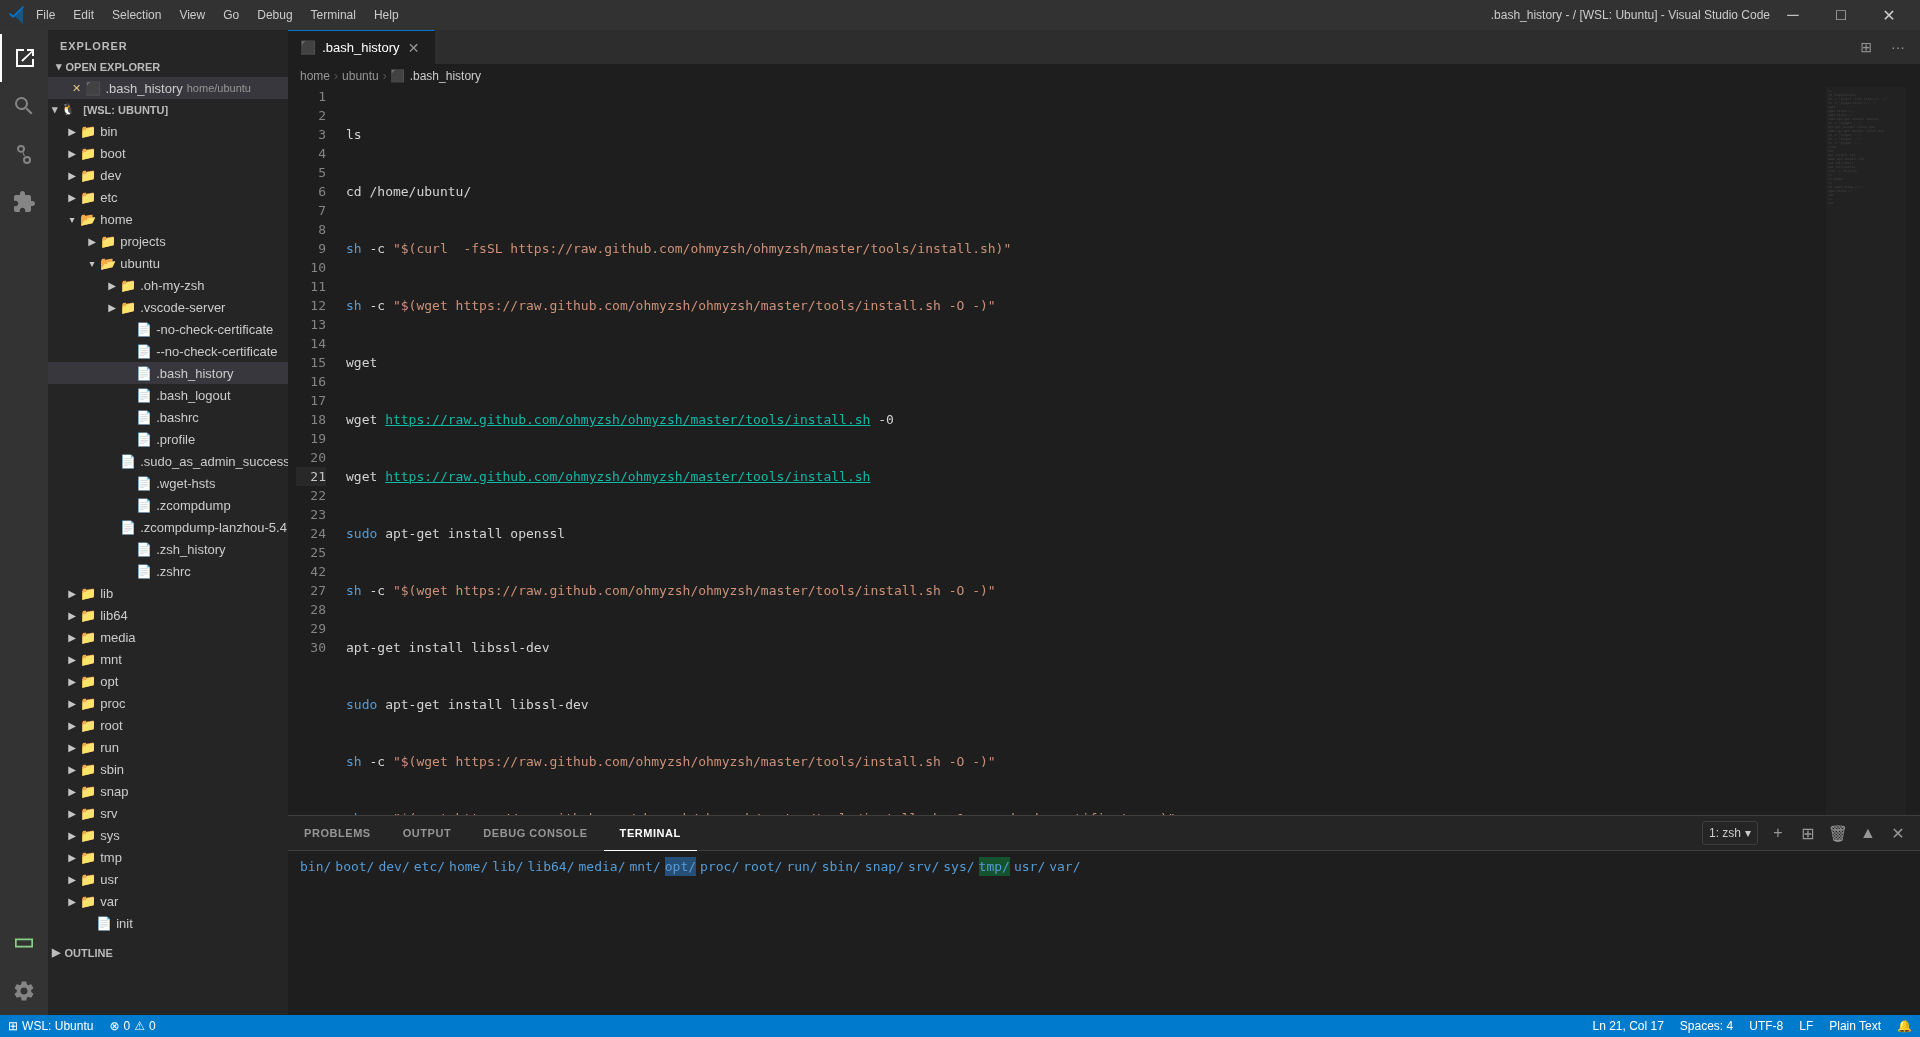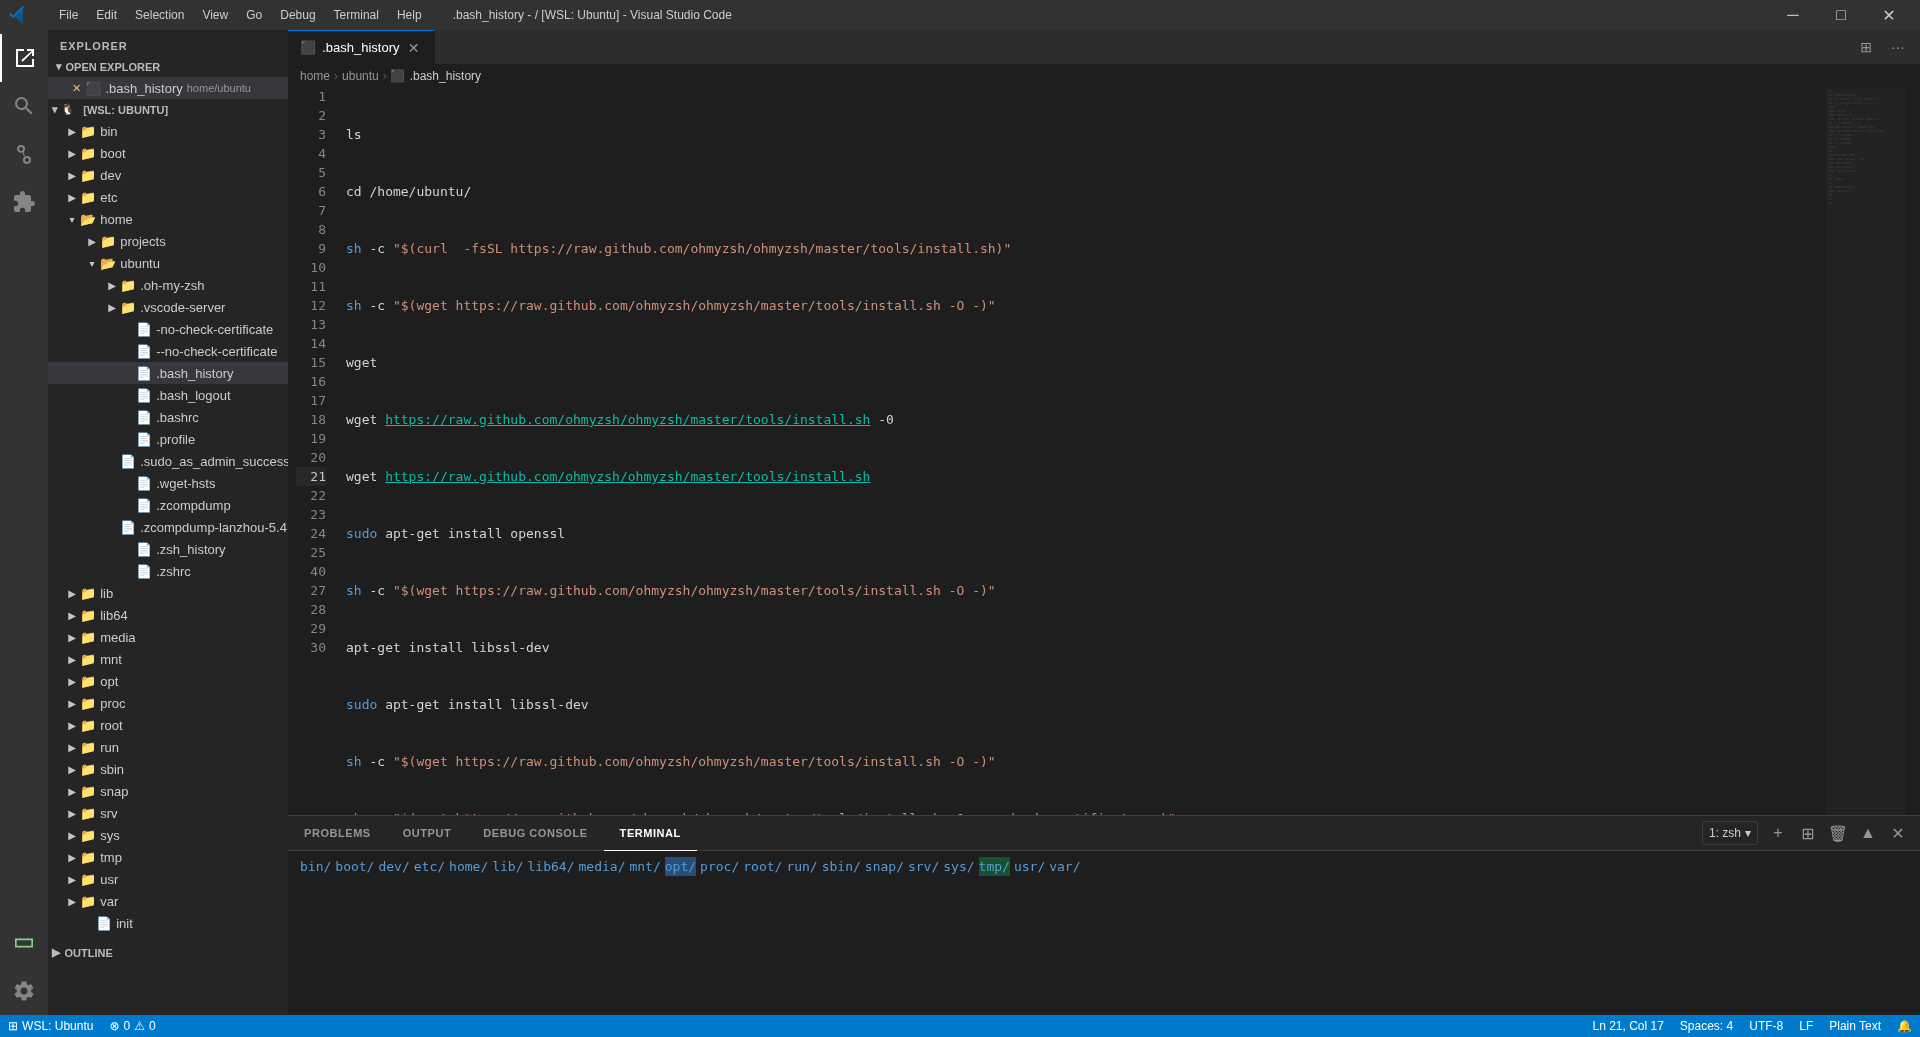--- a/index.html
+++ b/index.html
@@ -1,22 +1,22 @@
 <!DOCTYPE html>
 <html><head>
   <meta charset="utf-8">
   <style>
     * { margin: 0; padding: 0; box-sizing: border-box; }
     body { background: #1e1e1e; color: #d4d4d4; font-family: 'Segoe UI', sans-serif; font-size: 12px; overflow: hidden; width: 1920px; height: 1037px; display: flex; flex-direction: column; }
 
     
-    .title-bar { background: #323233; height: 30px; display: flex; align-items: center; padding: 0 8px; gap: 23px; flex-shrink: 0; }
+    .title-bar { background: #323233; height: 30px; display: flex; align-items: center; padding: 0 8px; gap: 0; flex-shrink: 0; }
     .title-bar-menus { display: flex; gap: 2px; }
     .title-bar-menus span { padding: 2px 8px; cursor: pointer; color: #cccccc; font-size: 12px; }
-    .title-center { flex: 1; text-align: left; color: #cccccc; font-size: 12px; }
+    .title-center { flex: 1; text-align: right; color: #cccccc; font-size: 12px; }
     .title-controls { display: flex; gap: 2px; }
     .title-btn { width: 46px; height: 30px; display: flex; align-items: center; justify-content: center; cursor: pointer; color: #cccccc; font-size: 16px; }
 
     
     .main-container { display: flex; flex: 1; overflow: hidden; }
     .activity-bar { width: 48px; background: #333333; display: flex; flex-direction: column; align-items: center; padding-top: 4px; flex-shrink: 0; }
     .activity-icon { width: 48px; height: 48px; display: flex; align-items: center; justify-content: center; cursor: pointer; color: #858585; font-size: 22px; position: relative; }
     .activity-icon.active { color: #ffffff; border-left: 2px solid #ffffff; }
     .activity-spacer { flex: 1; }
 
@@ -463,21 +463,21 @@
           <div>16</div>
             <div>17</div>
             <div>18</div>
             <div>19</div>
             <div>20</div>
           <div style="background:#282828; color:#c6c6c6;">21</div>
           <div>22</div>
             <div>23</div>
             <div>24</div>
             <div>25</div>
-            <div>40</div>
+            <div>42</div>
           <div>27</div>
             <div>28</div>
             <div>29</div>
             <div>30</div>
         </div>
         <div class="code-lines">
           <div class="line">ls</div>
           <div class="line">cd /home/ubuntu/</div>
           <div class="line"><span class="kw">sh</span> -c <span class="str">"$(curl  -fsSL https://raw.github.com/ohmyzsh/ohmyzsh/master/tools/install.sh)"</span></div>
           <div class="line"><span class="kw">sh</span> -c <span class="str">"$(wget https://raw.github.com/ohmyzsh/ohmyzsh/master/tools/install.sh -O -)"</span></div>

